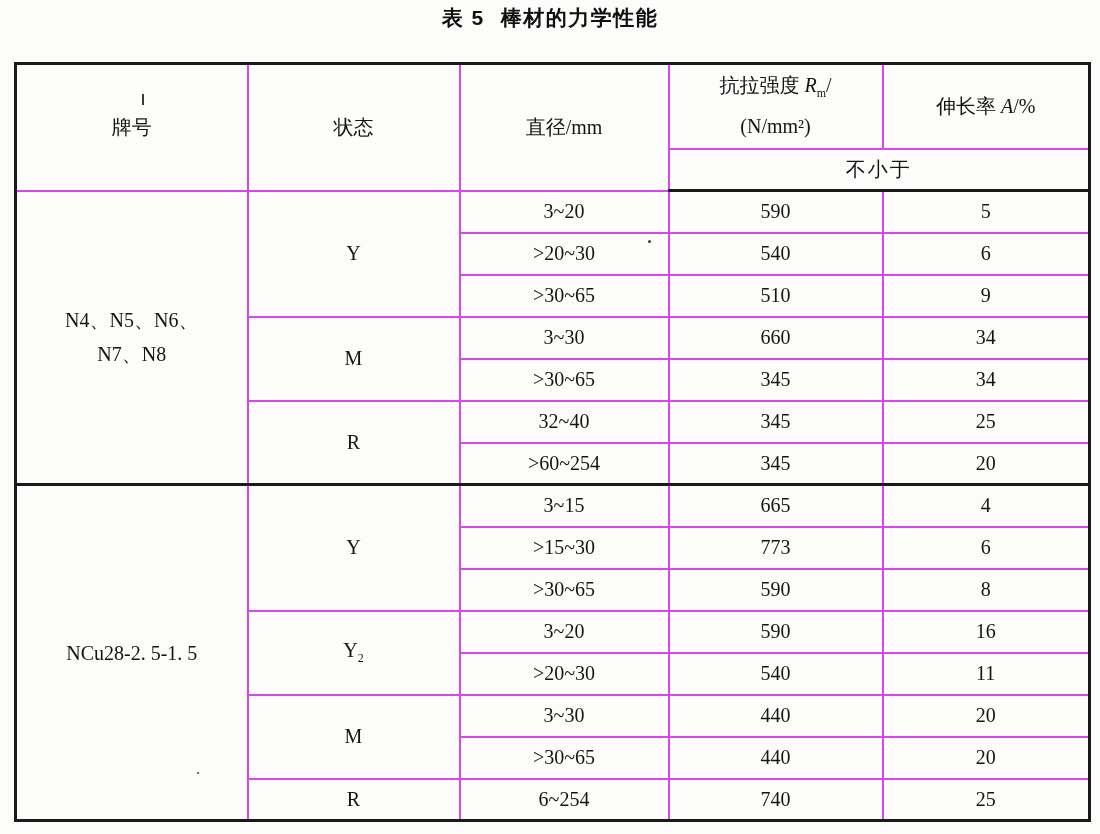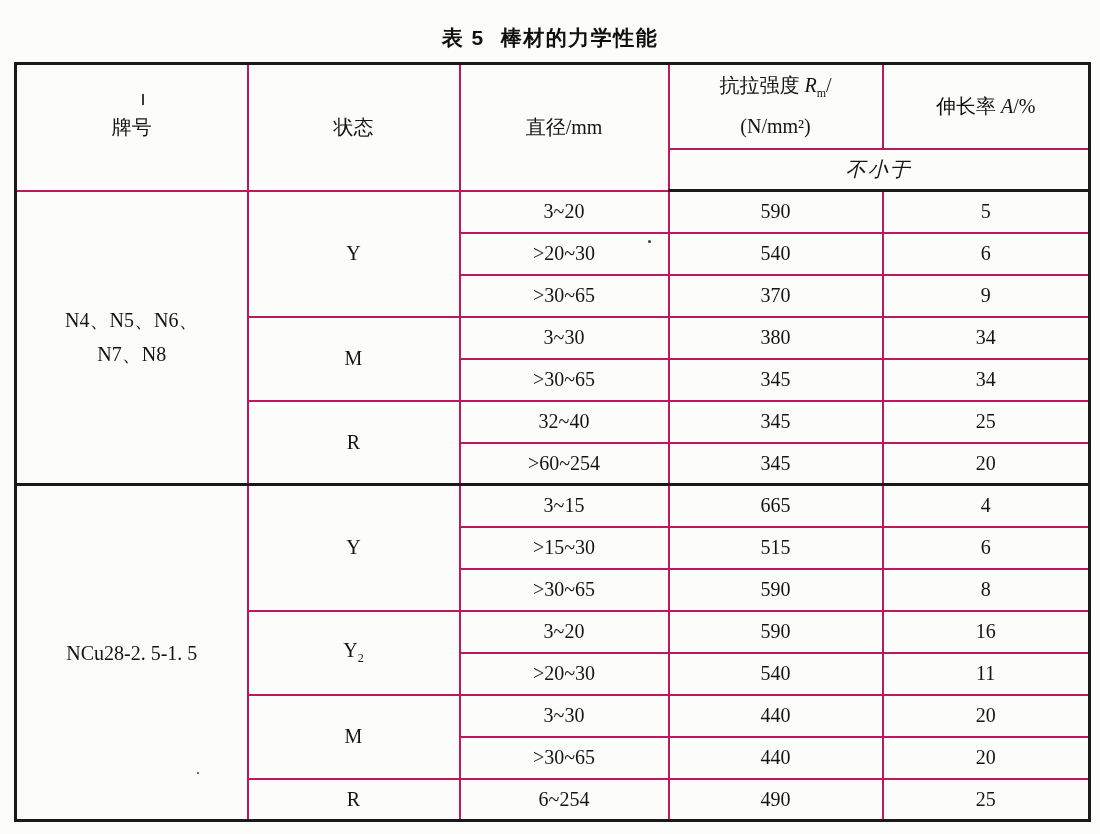--- a/index.html
+++ b/index.html
@@ -9,51 +9,51 @@
     font-family: "Liberation Serif", "DejaVu Serif", serif;
     color: #161616;
   }
   .page {
     position: relative;
     width: 1100px; height: 834px;
     overflow: hidden;
   }
   .title {
     position: absolute;
-    top: 24px; left: 0; width: 1100px;
+    top: 4px; left: 0; width: 1100px;
     text-align: center;
     font-family: "Liberation Sans", "DejaVu Sans", sans-serif;
     font-weight: 700;
     font-size: 21px;
     letter-spacing: 1.5px;
     color: #101010;
   }
   .title .gap { display: inline-block; width: 16px; }
   table.spec {
     position: absolute;
     left: 14px; top: 62px;
     width: 1074px;
     border-collapse: collapse;
     table-layout: fixed;
     border: 3px solid #1a1a1a;
   }
   table.spec th, table.spec td {
-    border: 2px solid #be185d;
+    border: 2px solid #d946ef;
     text-align: center;
     vertical-align: middle;
     font-size: 20px;
     font-weight: normal;
     padding: 0;
     color: #141414;
   }
   tr.h1 { height: 85px; }
   tr.h2 { height: 42px; }
   tr.dr { height: 42px; }
   th.span2 { border-bottom: 3px solid #1a1a1a; }
-  tr.h2 th { border-bottom: 3px solid #1a1a1a; letter-spacing: 2px; font-style: italic; }
+  tr.h2 th { border-bottom: 3px solid #1a1a1a; letter-spacing: 2px; }
   tr.group2-start td { border-top: 3px solid #1a1a1a; }
   .hline { line-height: 33px; }
   .grade-cell div { line-height: 34px; }
   .it { font-style: italic; }
   sub.sm { font-size: 12px; font-style: normal; }
   
   .artifact { position: absolute; background: #3a3a3a; }
   .tick { width: 2px; height: 11px; left: 142px; top: 94px; }
   .speck1 { width: 3px; height: 3px; border-radius: 50%; left: 648px; top: 240px; }
   .speck2 { width: 2px; height: 2px; border-radius: 50%; left: 197px; top: 772px; }
@@ -103,27 +103,27 @@
         <td>590</td>
         <td>5</td>
       </tr>
       <tr class="dr">
         <td>&gt;20~30</td>
         <td>540</td>
         <td>6</td>
       </tr>
       <tr class="dr">
         <td>&gt;30~65</td>
-        <td>370</td>
+        <td>510</td>
         <td>9</td>
       </tr>
       <tr class="dr">
         <td rowspan="2">M</td>
         <td>3~30</td>
-        <td>380</td>
+        <td>660</td>
         <td>34</td>
       </tr>
       <tr class="dr">
         <td>&gt;30~65</td>
         <td>345</td>
         <td>34</td>
       </tr>
       <tr class="dr">
         <td rowspan="2">R</td>
         <td>32~40</td>
@@ -140,21 +140,21 @@
         <td rowspan="8" class="grade-cell">
           <div>NCu28-2. 5-1. 5</div>
         </td>
         <td rowspan="3">Y</td>
         <td>3~15</td>
         <td>665</td>
         <td>4</td>
       </tr>
       <tr class="dr">
         <td>&gt;15~30</td>
-        <td>515</td>
+        <td>773</td>
         <td>6</td>
       </tr>
       <tr class="dr">
         <td>&gt;30~65</td>
         <td>590</td>
         <td>8</td>
       </tr>
       <tr class="dr">
         <td rowspan="2"><span>Y</span><sub class="sm">2</sub></td>
         <td>3~20</td>
@@ -173,21 +173,21 @@
         <td>20</td>
       </tr>
       <tr class="dr">
         <td>&gt;30~65</td>
         <td>440</td>
         <td>20</td>
       </tr>
       <tr class="dr">
         <td>R</td>
         <td>6~254</td>
-        <td>490</td>
+        <td>740</td>
         <td>25</td>
       </tr>
     </tbody>
   </table>
 
   <div class="artifact tick"></div>
   <div class="artifact speck1"></div>
   <div class="artifact speck2"></div>
 </div>
 

